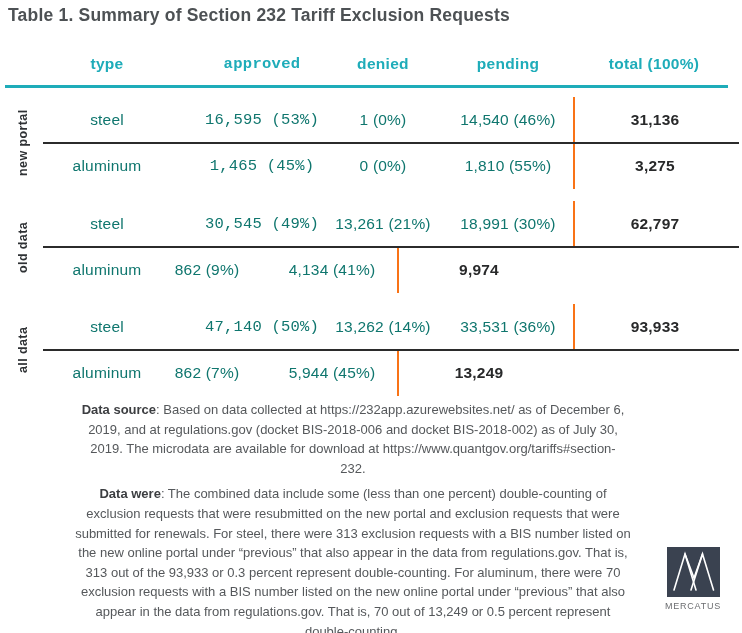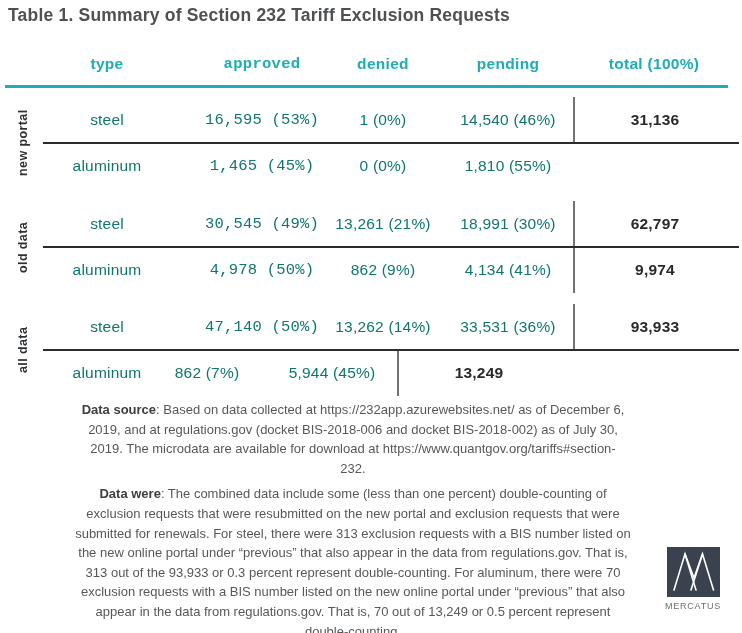--- a/index.html
+++ b/index.html
@@ -33,21 +33,21 @@
   .group-label {
     position:absolute; left:10px; top:0; width:26px; height:92px;
     display:flex; align-items:center; justify-content:center;
     writing-mode:vertical-rl; transform:rotate(180deg);
     font-size:12.5px; font-weight:bold; color:#2f3235; letter-spacing:0.4px;
     white-space:nowrap;
   }
   .row { height:46px; }
   .row .cell { height:46px; font-size:15.5px; color:#0f766e; letter-spacing:0.2px; }
   .row .c-total {
-    font-weight:bold; color:#28292a; border-left:2px solid #737373;
+    font-weight:bold; color:#28292a; border-left:2px solid #f97316;
   }
   .row-sep { position:absolute; left:43px; right:3px; top:45px; height:2px; background:#2b2b2b; }
 
   .notes { position:absolute; left:8px; top:400px; width:690px; }
   .note { margin:0 0 6px 0; }
   .nline { font-size:13px; line-height:19.6px; color:#55585b; white-space:nowrap;text-align:center; }
   .nline b { color:#3c3e41; }
 
   .logo { position:absolute; left:664px; top:547px; width:58px; text-align:center; }
   .logo-square { width:53px; height:50px; margin:0 auto; background:#3a4250; }
@@ -83,39 +83,39 @@
       <div class="cell c-pending">14,540 (46%)</div>
       <div class="cell c-total">31,136</div>
     </div>
     <div class="row cols">
       <div class="c-spacer"></div>
       <div class="cell c-type">aluminum</div>
       <div class="cell c-approved">1,465 (45%)</div>
       <div class="cell c-denied">0 (0%)</div>
       <div class="c-gap"></div>
       <div class="cell c-pending">1,810 (55%)</div>
+      <div class="cell c-total">3,275</div>
     </div>
     <div class="row-sep"></div>
   </div>
 
   <div class="group" style="top:201px">
     <div class="group-label">old data</div>
     <div class="row cols">
       <div class="c-spacer"></div>
       <div class="cell c-type">steel</div>
       <div class="cell c-approved">30,545 (49%)</div>
       <div class="cell c-denied">13,261 (21%)</div>
       <div class="c-gap"></div>
       <div class="cell c-pending">18,991 (30%)</div>
       <div class="cell c-total">62,797</div>
     </div>
     <div class="row cols">
       <div class="c-spacer"></div>
       <div class="cell c-type">aluminum</div>
-      <div class="cell c-approved">4,978 (50%)</div>
       <div class="cell c-denied">862 (9%)</div>
       <div class="c-gap"></div>
       <div class="cell c-pending">4,134 (41%)</div>
       <div class="cell c-total">9,974</div>
     </div>
     <div class="row-sep"></div>
   </div>
 
   <div class="group" style="top:304px">
     <div class="group-label">all data</div>

